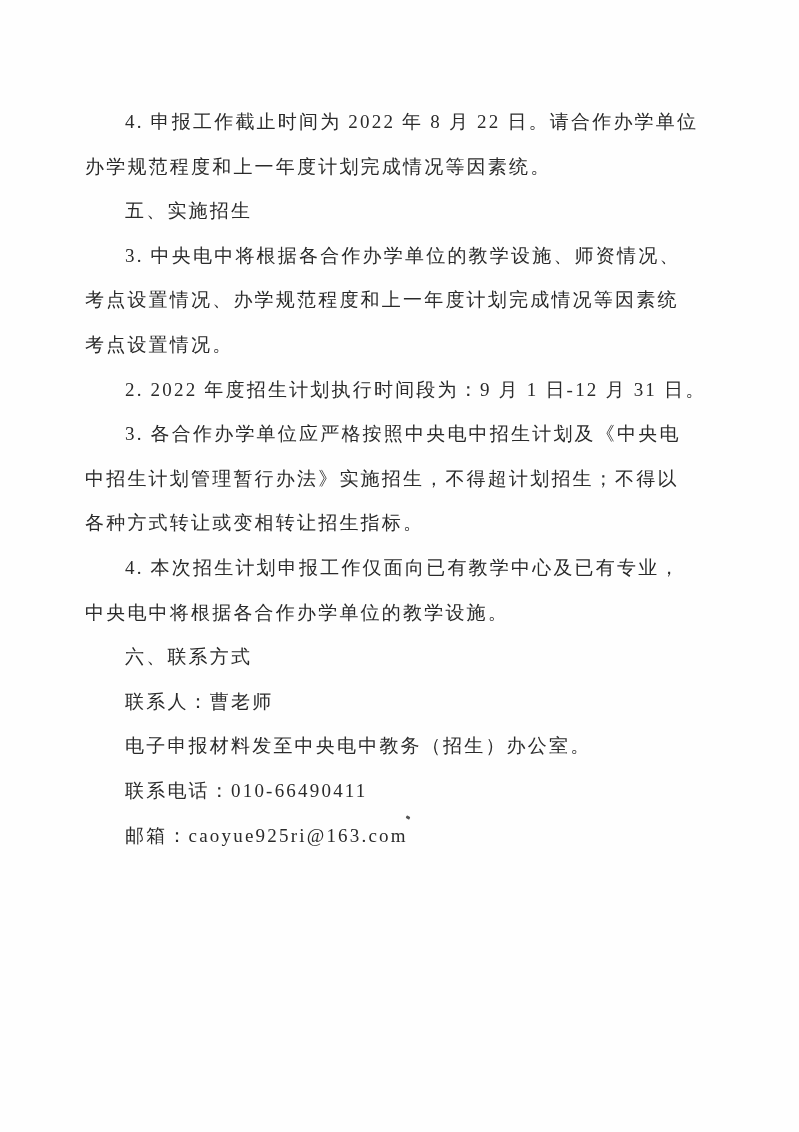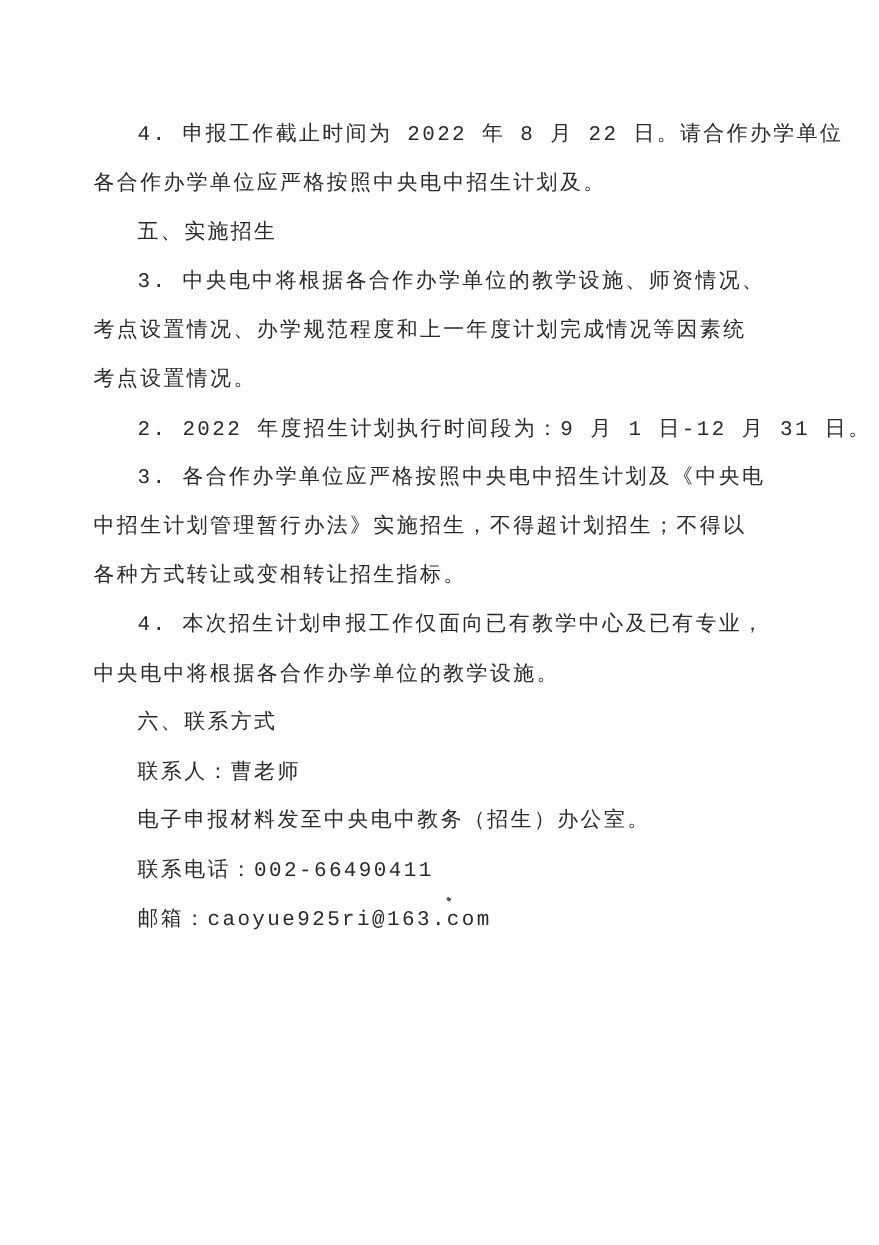--- a/index.html
+++ b/index.html
@@ -12,21 +12,21 @@
       height: 1132px;
       position: relative;
       overflow: hidden;
       background: #fefefe;
     }
     .page {
       position: absolute;
       left: 85px;
       top: 100px;
       width: 600px;
-      font-family: Liberation Mono, monospace;
+      font-family: Liberation Serif, serif;
       color: #2a2a2a;
       font-size: 19px;
       line-height: 44.6px;
       letter-spacing: 2.2px;
     }
     .line {
       white-space: nowrap;
       height: 44.6px;
     }
     .indent {
@@ -41,31 +41,31 @@
       background: #555;
       border-radius: 1px;
       transform: rotate(30deg);
     }
   </style>
 </head>
 <body>
 
 <div class="page">
   <div class="line indent">4. 申报工作截止时间为 2022 年 8 月 22 日。请合作办学单位</div>
-  <div class="line">各合作办学单位应严格按照中央电中招生计划及。</div>
+  <div class="line">办学规范程度和上一年度计划完成情况等因素统。</div>
   <div class="line indent">五、实施招生</div>
   <div class="line indent">3. 中央电中将根据各合作办学单位的教学设施、师资情况、</div>
   <div class="line">考点设置情况、办学规范程度和上一年度计划完成情况等因素统</div>
   <div class="line">考点设置情况。</div>
   <div class="line indent">2. 2022 年度招生计划执行时间段为：9 月 1 日-12 月 31 日。</div>
   <div class="line indent">3. 各合作办学单位应严格按照中央电中招生计划及《中央电</div>
   <div class="line">中招生计划管理暂行办法》实施招生，不得超计划招生；不得以</div>
   <div class="line">各种方式转让或变相转让招生指标。</div>
   <div class="line indent">4. 本次招生计划申报工作仅面向已有教学中心及已有专业，</div>
   <div class="line">中央电中将根据各合作办学单位的教学设施。</div>
   <div class="line indent">六、联系方式</div>
   <div class="line indent">联系人：曹老师</div>
   <div class="line indent">电子申报材料发至中央电中教务（招生）办公室。</div>
-  <div class="line indent">联系电话：002-66490411</div>
+  <div class="line indent">联系电话：010-66490411</div>
   <div class="line indent">邮箱：caoyue925ri@163.com</div>
 </div>
 
 <div class="mark"></div>
 
 </body></html>

